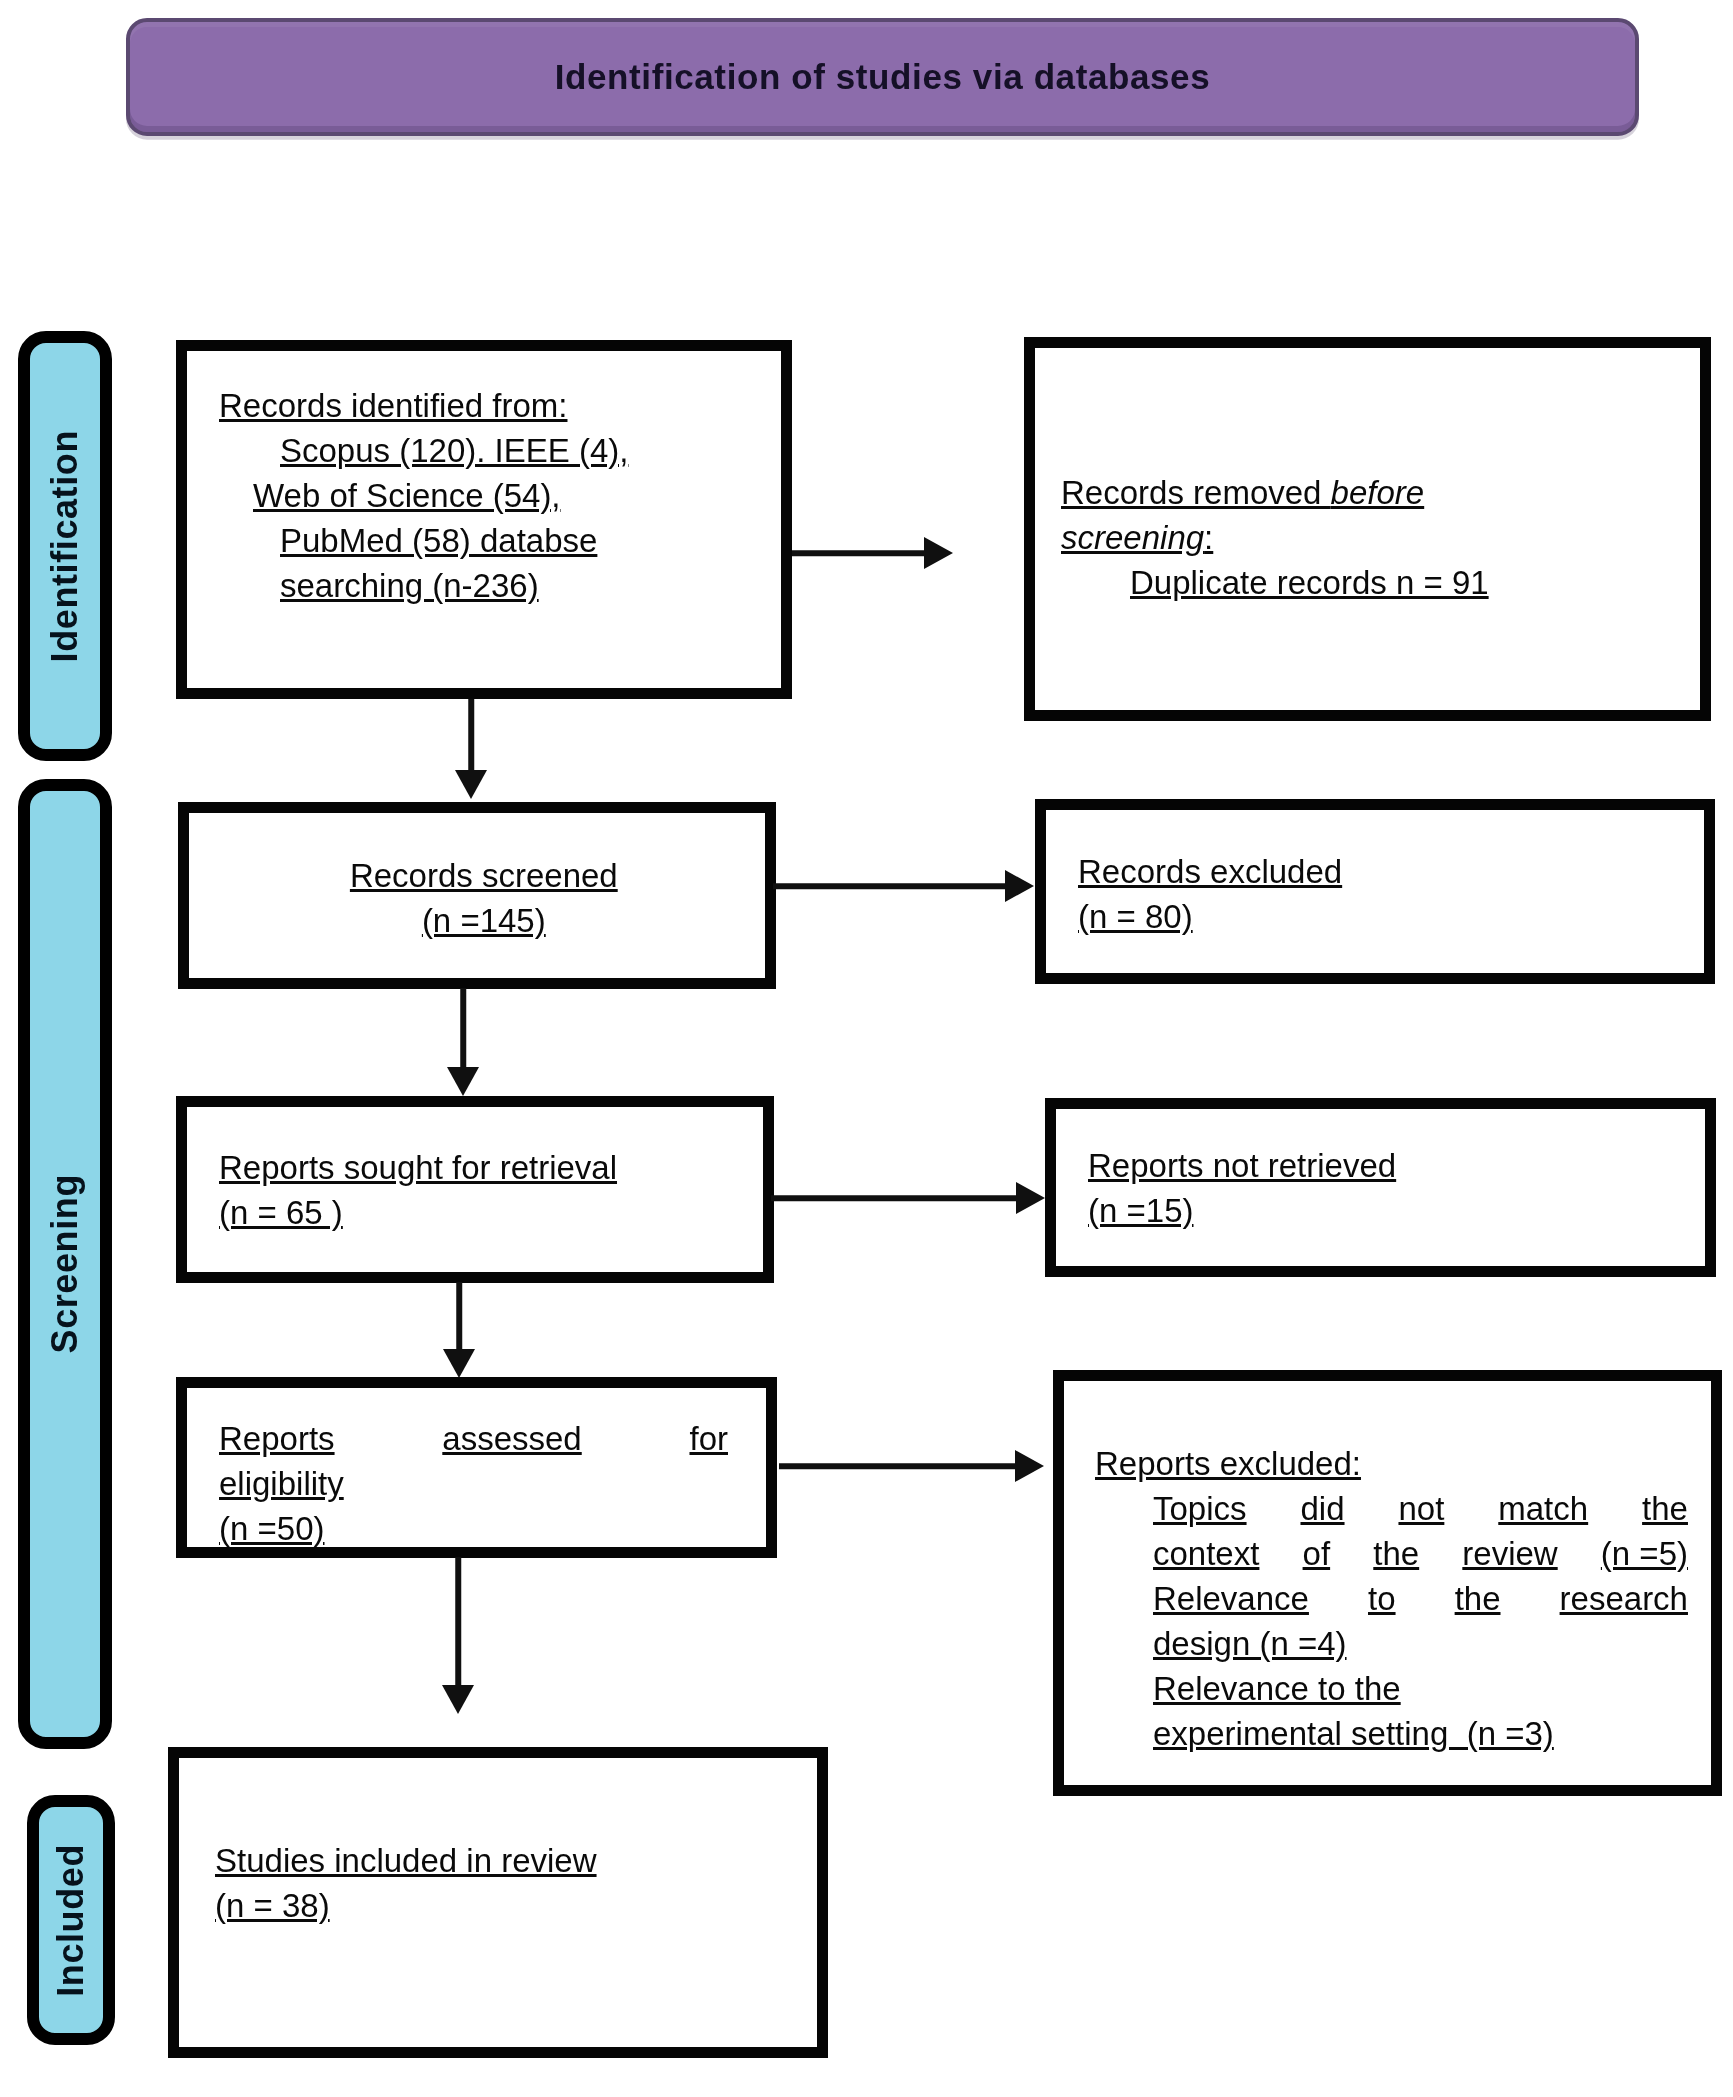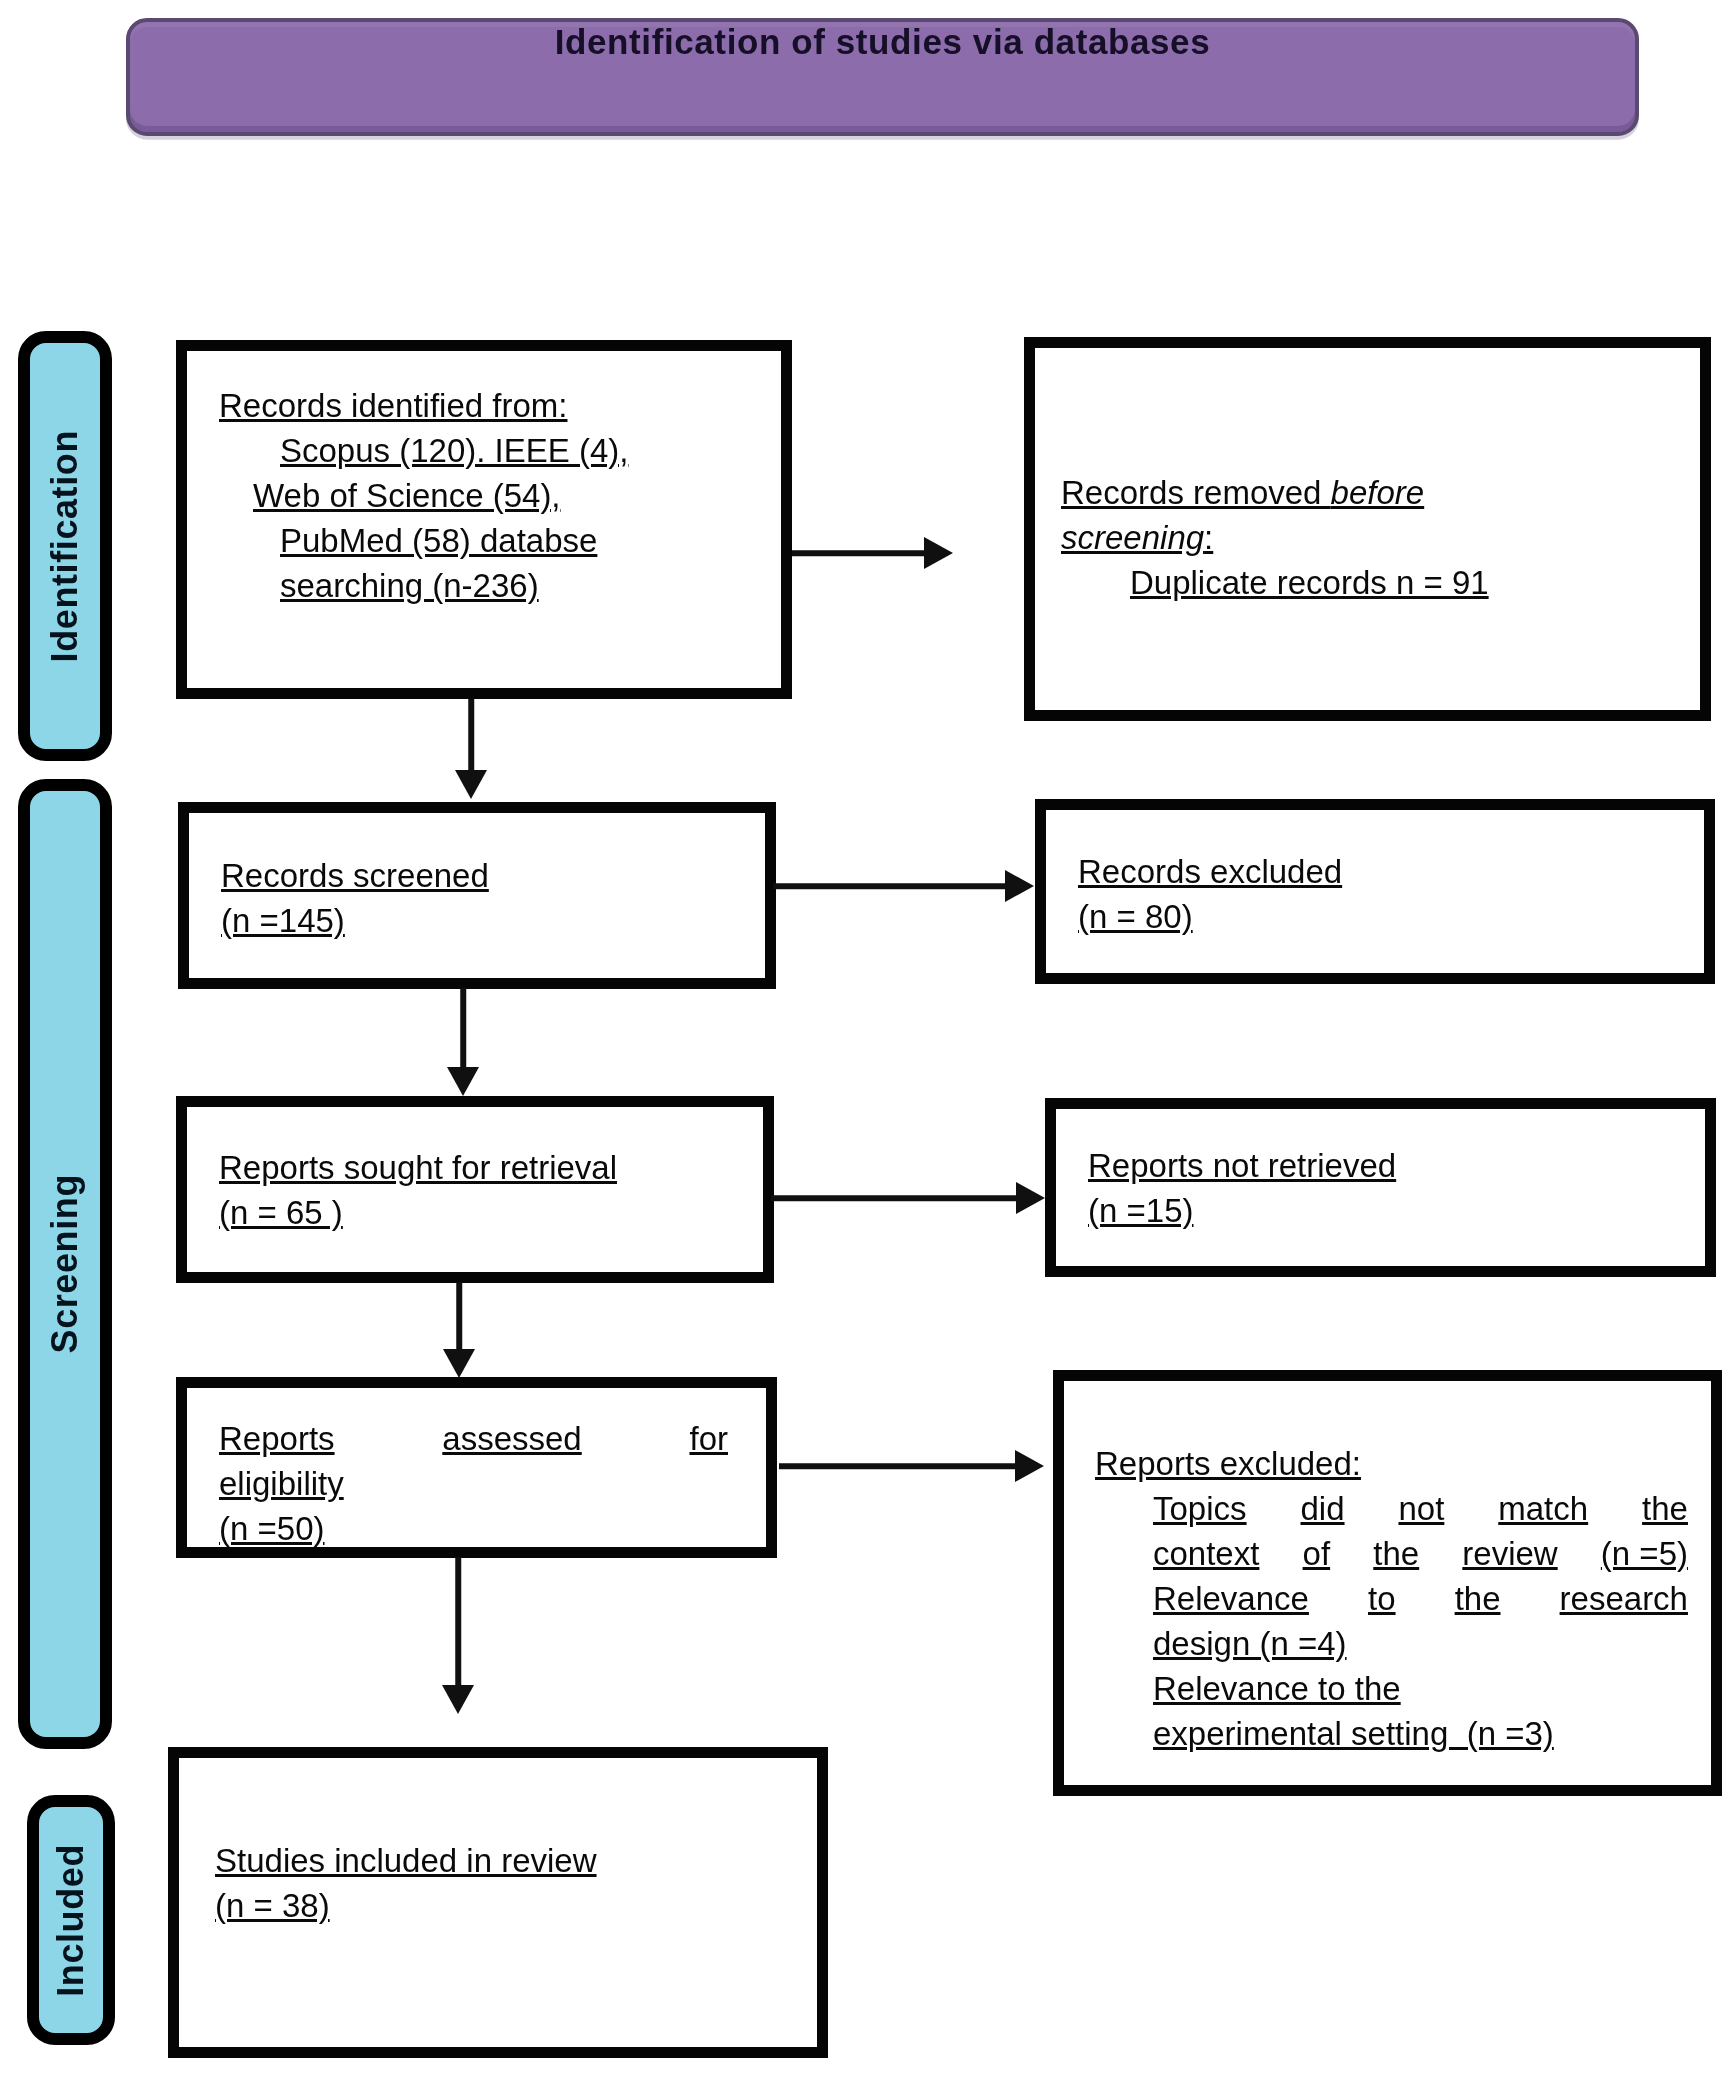--- a/index.html
+++ b/index.html
@@ -15,21 +15,21 @@
   body{font-family:"Liberation Sans","DejaVu Sans",sans-serif;color:var(--text);}
   #canvas{position:relative;width:1733px;height:2097px;background:#ffffff;overflow:hidden;}
 
   
   .banner{
     position:absolute;left:126px;top:18.4px;width:1513px;height:118px;
     background:var(--header-fill);
     border:4.9px solid var(--header-border);
     border-radius:21px;
     box-shadow:inset 0 -6.1px 0 rgba(40,20,60,.18), inset 0 4.9px 0 rgba(255,255,255,.06), 0 3.7px 0 rgba(90,74,110,.25);
-    display:flex;justify-content:center;
+    display:flex;align-items:center;justify-content:center;
   }
   .banner .title{
     font-weight:bold;font-size:35px;color:#151027;letter-spacing:0.6px;
   }
 
   
   .stage{
     position:absolute;background:var(--sidebar-fill);
     border:12.2px solid #000;border-radius:28px;
     display:flex;align-items:center;justify-content:center;
@@ -102,21 +102,21 @@
     <div class="txt" style="margin-left:61px;">PubMed (58) databse</div>
     <div class="txt" style="margin-left:61px;">searching (n-236)</div>
   </div>
 
   <div class="fbox" style="left:1024px;top:337px;width:687px;height:384px;padding:122px 10px 0 26px;">
     <div class="txt"><span>Records removed </span><span class="ital">before</span></div>
     <div class="txt"><span class="ital">screening</span><span>:</span></div>
     <div class="txt" style="margin-left:69px;">Duplicate records n = 91</div>
   </div>
 
-  <div class="fbox" style="left:178px;top:802px;width:598px;height:187px;padding:40px 18.4px 0 32px;">
+  <div class="fbox" style="left:178px;top:802px;width:598px;height:187px;padding:40px 18.4px 0 32px;text-align:center;">
     <div class="txt">Records screened</div>
     <div class="txt">(n =145)</div>
   </div>
 
   <div class="fbox" style="left:1035px;top:799px;width:680px;height:185px;padding:39px 18.4px 0 32px;">
     <div class="txt">Records excluded</div>
     <div class="txt">(n = 80)</div>
   </div>
 
   <div class="fbox" style="left:176px;top:1096px;width:598px;height:187px;padding:38px 18.4px 0 32px;">

